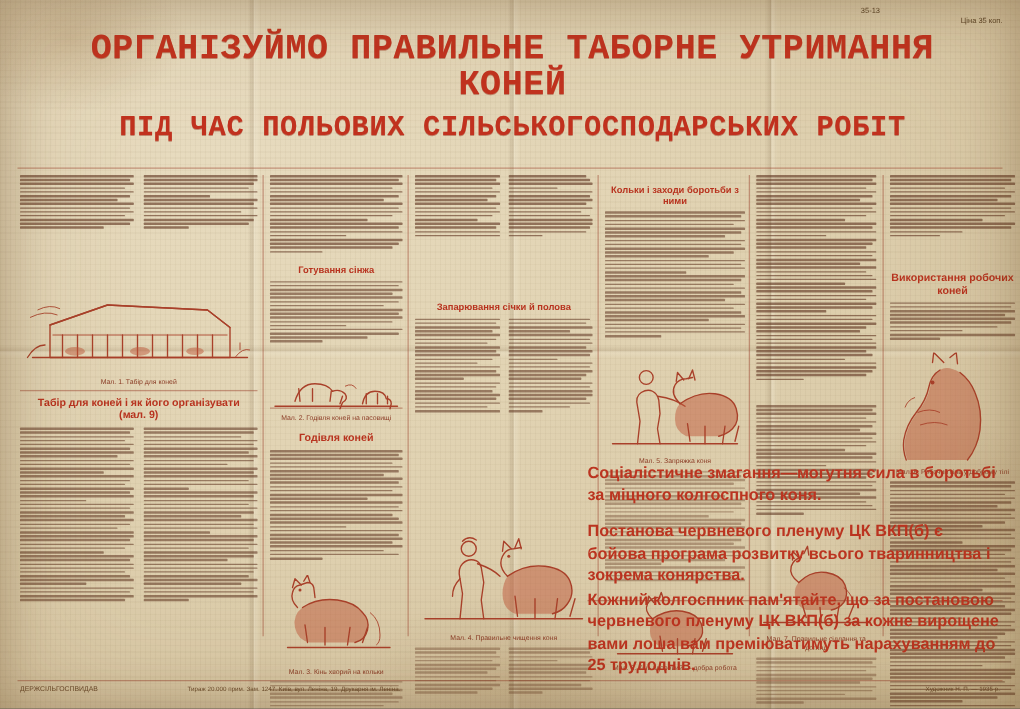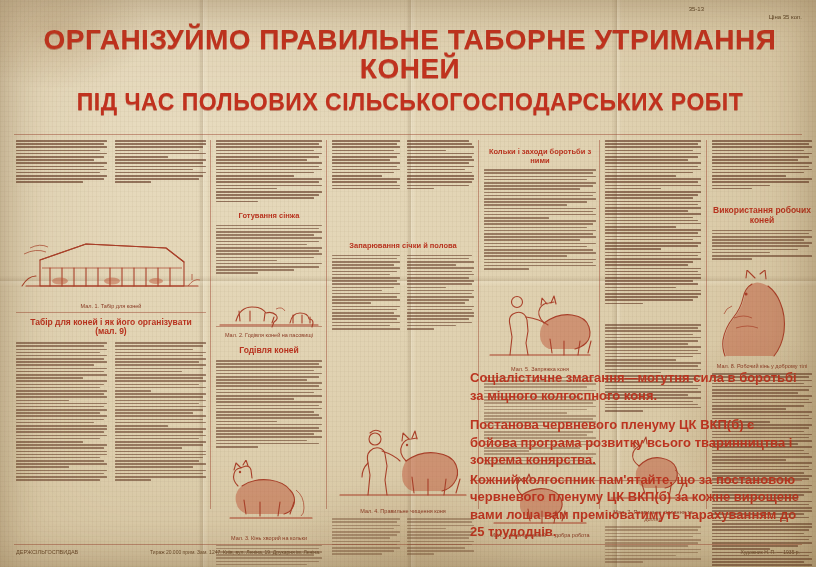--- a/index.html
+++ b/index.html
@@ -22,21 +22,21 @@
     background:linear-gradient(90deg,rgba(90,65,35,0) 0%,rgba(90,65,35,0.16) 45%,rgba(255,250,235,0.25) 55%,rgba(90,65,35,0) 100%);}
   .fold-h{position:absolute;left:0;right:0;height:10px;
     background:linear-gradient(180deg,rgba(90,65,35,0) 0%,rgba(90,65,35,0.14) 45%,rgba(255,250,235,0.22) 55%,rgba(90,65,35,0) 100%);}
   .stain{position:absolute;border-radius:50%;pointer-events:none;mix-blend-mode:multiply;}
 
   .edge{position:absolute;inset:0;box-shadow:inset 0 0 40px rgba(90,60,25,0.33), inset 0 0 120px rgba(120,85,40,0.18);pointer-events:none;}
 
   
   .title-wrap{position:absolute;left:26px;right:22px;top:26px;text-align:center;}
   .title{
-    font-family:Liberation Sans, sans-serif;
+    font-family:Liberation Mono, monospace;
     font-weight:bold;color:#c2321f;letter-spacing:0.5px;
     text-shadow:0 1px 0 rgba(150,40,20,0.45);
     line-height:1.02;
   }
   .title-l1{font-size:28px;}
   .title-l2{font-size:23px;margin-top:8px;}
 
   .corner-note{position:absolute;font-size:6px;color:#5a4326;}
 
   
@@ -746,21 +746,21 @@
         <div class="ln s2"></div>
           <div class="ln s1"></div>
           <div class="ln s3"></div>
           <div class="ln s5"></div>
         <div class="ln s1"></div>
           <div class="ln s2"></div>
           <div class="ln s6"></div>
           <div class="ln s7"></div>
       </div>
 
-      <div class="h-red h-md" style="margin-top:6px">Використання робочих коней</div>
+      <div class="h-red h-md" style="margin-top:18px">Використання робочих коней</div>
 
       <div class="txt" style="margin-top:4px;height:36px">
         <div class="ln s1"></div>
           <div class="ln s2"></div>
           <div class="ln s1"></div>
           <div class="ln s3"></div>
         <div class="ln s1"></div>
           <div class="ln s2"></div>
           <div class="ln s4"></div>
           <div class="ln s6"></div>

